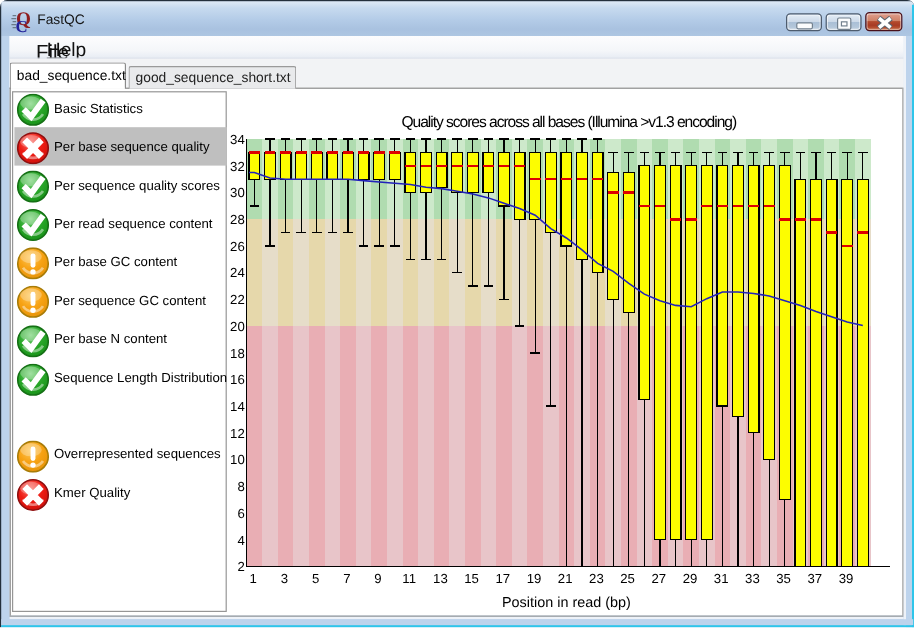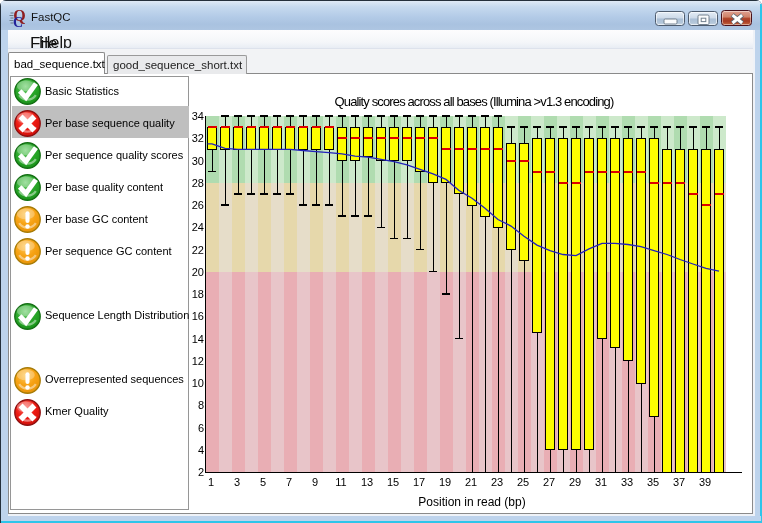--- a/index.html
+++ b/index.html
@@ -119,41 +119,50 @@
         </svg></div>
       <div style="position:absolute;left:33.5px;top:10.5px;font-size:11px;color:#000;white-space:nowrap">Per sequence quality scores</div>
     </div>
 <div style="position:absolute;left:11.5px;top:170.3px;width:177px;height:32px;">
       <div style="position:absolute;left:2px;top:4px;width:27px;height:27px"><svg width="27" height="27" viewBox="0 0 24 24">
           <circle cx="12" cy="12" r="11.3" fill="url(#gG)" stroke="#157015" stroke-width="1.2"></circle>
           <ellipse cx="10.5" cy="7" rx="8" ry="4.8" fill="#fff" opacity="0.28"></ellipse>
           <path d="M4.6,15.2 A8.8,8.8 0 0 0 19.4,15.2" stroke="#fff" stroke-width="2" fill="none" opacity="0.45"></path>
           <path d="M6.6 13.2 L10.6 17.2 L18.2 6.8" fill="none" stroke="#fff" stroke-width="4.4" stroke-linecap="square"></path>
         </svg></div>
-      <div style="position:absolute;left:33.5px;top:10.5px;font-size:11px;color:#000;white-space:nowrap">Per base quality content</div>
+      <div style="position:absolute;left:33.5px;top:10.5px;font-size:11px;color:#000;white-space:nowrap">Per read sequence content</div>
     </div>
 <div style="position:absolute;left:11.5px;top:202.3px;width:177px;height:32px;">
       <div style="position:absolute;left:2px;top:4px;width:27px;height:27px"><svg width="27" height="27" viewBox="0 0 24 24">
           <circle cx="12" cy="12" r="11.3" fill="url(#gO)" stroke="#a87c08" stroke-width="1.2"></circle>
           <ellipse cx="10.5" cy="7" rx="8" ry="4.8" fill="#fff" opacity="0.28"></ellipse>
           <path d="M4.6,15.2 A8.8,8.8 0 0 0 19.4,15.2" stroke="#fff" stroke-width="2" fill="none" opacity="0.45"></path>
           <rect x="10.2" y="4.6" width="3.6" height="10.6" rx="1.8" fill="#fff"></rect>
           <circle cx="12" cy="18.3" r="2" fill="#fff"></circle>
         </svg></div>
       <div style="position:absolute;left:33.5px;top:10.5px;font-size:11px;color:#000;white-space:nowrap">Per base GC content</div>
     </div>
 <div style="position:absolute;left:11.5px;top:234.4px;width:177px;height:32px;">
       <div style="position:absolute;left:2px;top:4px;width:27px;height:27px"><svg width="27" height="27" viewBox="0 0 24 24">
           <circle cx="12" cy="12" r="11.3" fill="url(#gO)" stroke="#a87c08" stroke-width="1.2"></circle>
           <ellipse cx="10.5" cy="7" rx="8" ry="4.8" fill="#fff" opacity="0.28"></ellipse>
           <path d="M4.6,15.2 A8.8,8.8 0 0 0 19.4,15.2" stroke="#fff" stroke-width="2" fill="none" opacity="0.45"></path>
           <rect x="10.2" y="4.6" width="3.6" height="10.6" rx="1.8" fill="#fff"></rect>
           <circle cx="12" cy="18.3" r="2" fill="#fff"></circle>
         </svg></div>
       <div style="position:absolute;left:33.5px;top:10.5px;font-size:11px;color:#000;white-space:nowrap">Per sequence GC content</div>
+    </div>
+<div style="position:absolute;left:11.5px;top:266.5px;width:177px;height:32px;">
+      <div style="position:absolute;left:2px;top:4px;width:27px;height:27px"><svg width="27" height="27" viewBox="0 0 24 24">
+          <circle cx="12" cy="12" r="11.3" fill="url(#gG)" stroke="#157015" stroke-width="1.2"></circle>
+          <ellipse cx="10.5" cy="7" rx="8" ry="4.8" fill="#fff" opacity="0.28"></ellipse>
+          <path d="M4.6,15.2 A8.8,8.8 0 0 0 19.4,15.2" stroke="#fff" stroke-width="2" fill="none" opacity="0.45"></path>
+          <path d="M6.6 13.2 L10.6 17.2 L18.2 6.8" fill="none" stroke="#fff" stroke-width="4.4" stroke-linecap="square"></path>
+        </svg></div>
+      <div style="position:absolute;left:33.5px;top:10.5px;font-size:11px;color:#000;white-space:nowrap">Per base N content</div>
     </div>
 <div style="position:absolute;left:11.5px;top:298.5px;width:177px;height:32px;">
       <div style="position:absolute;left:2px;top:4px;width:27px;height:27px"><svg width="27" height="27" viewBox="0 0 24 24">
           <circle cx="12" cy="12" r="11.3" fill="url(#gG)" stroke="#157015" stroke-width="1.2"></circle>
           <ellipse cx="10.5" cy="7" rx="8" ry="4.8" fill="#fff" opacity="0.28"></ellipse>
           <path d="M4.6,15.2 A8.8,8.8 0 0 0 19.4,15.2" stroke="#fff" stroke-width="2" fill="none" opacity="0.45"></path>
           <path d="M6.6 13.2 L10.6 17.2 L18.2 6.8" fill="none" stroke="#fff" stroke-width="4.4" stroke-linecap="square"></path>
         </svg></div>
       <div style="position:absolute;left:33.5px;top:10.5px;font-size:11px;color:#000;white-space:nowrap">Sequence Length Distribution</div>
     </div>

